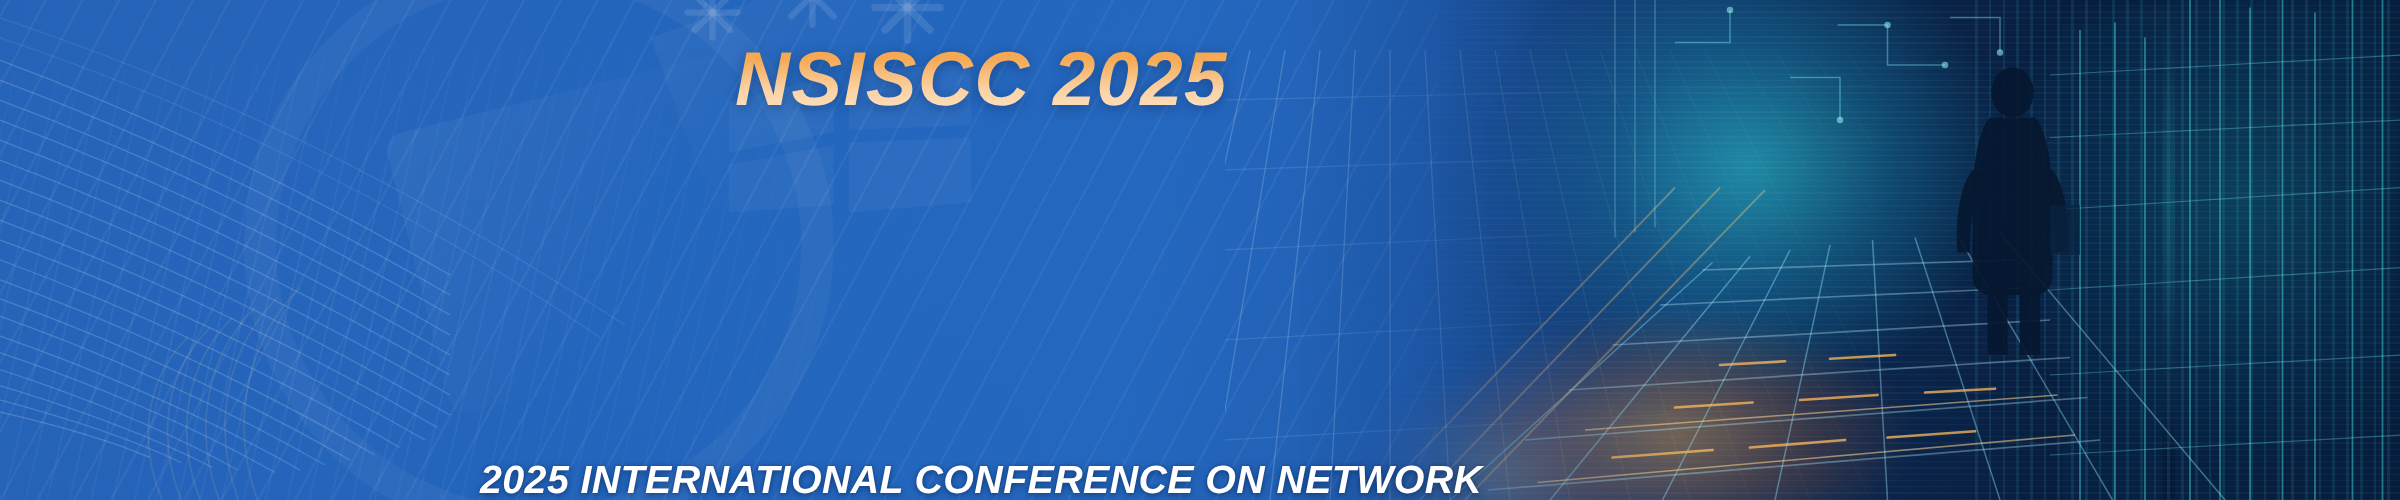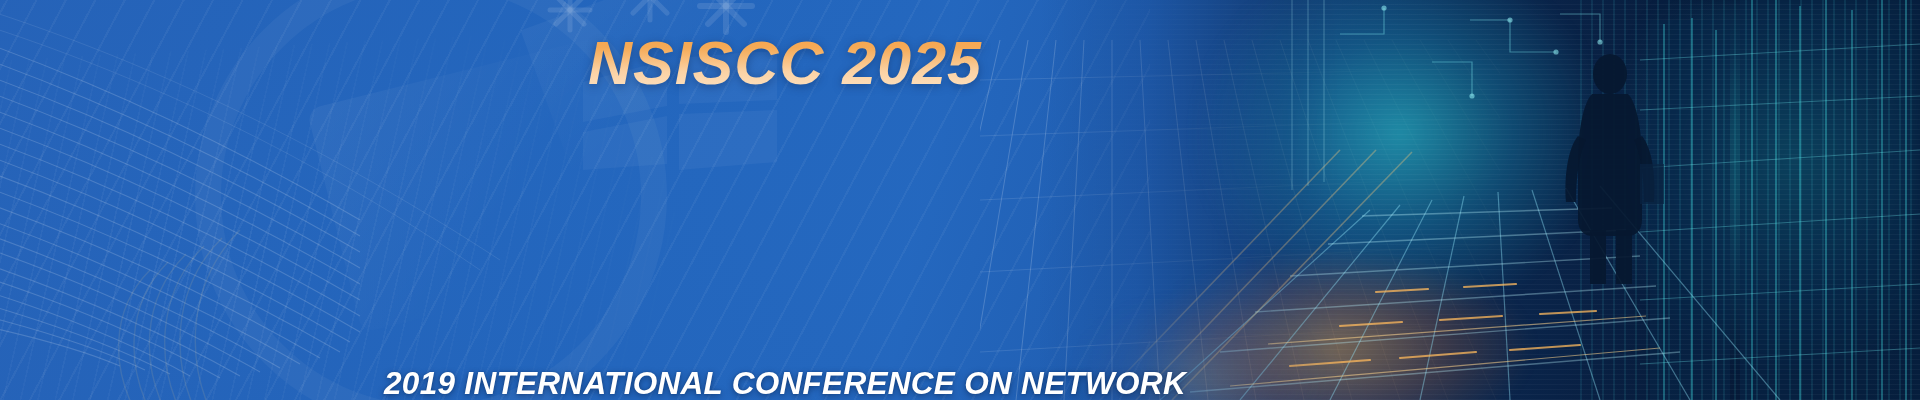--- a/index.html
+++ b/index.html
@@ -413,18 +413,18 @@
         </g>
       </svg>
     </div>
   </div>
 
   <div class="content">
 
     <h1 class="main-title">NSISCC 2025</h1>
 
     <div class="subtitle">
-      <span class="sub-line">2019 INTERNATIONAL CONFERENCE ON NETWORK</span>
+      <span class="sub-line">2025 INTERNATIONAL CONFERENCE ON NETWORK</span>
     </div>
 
   </div>
 
 </div>
 
 </body></html>

